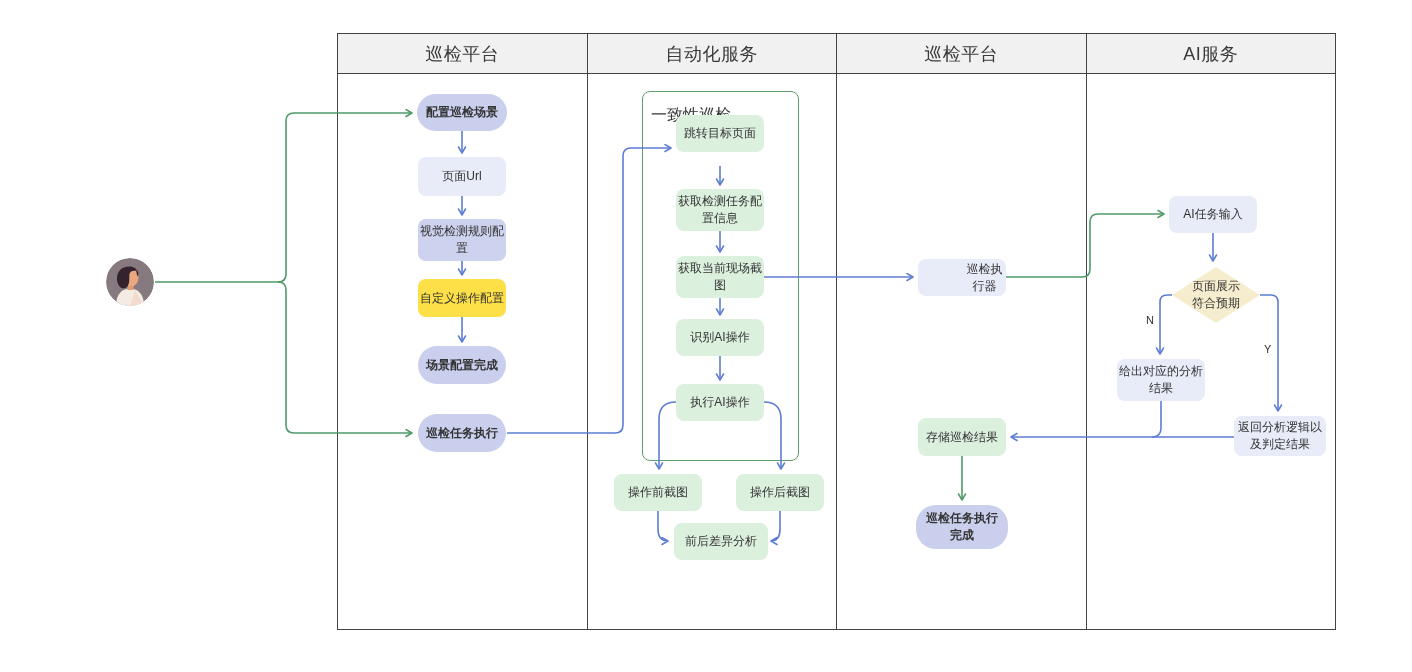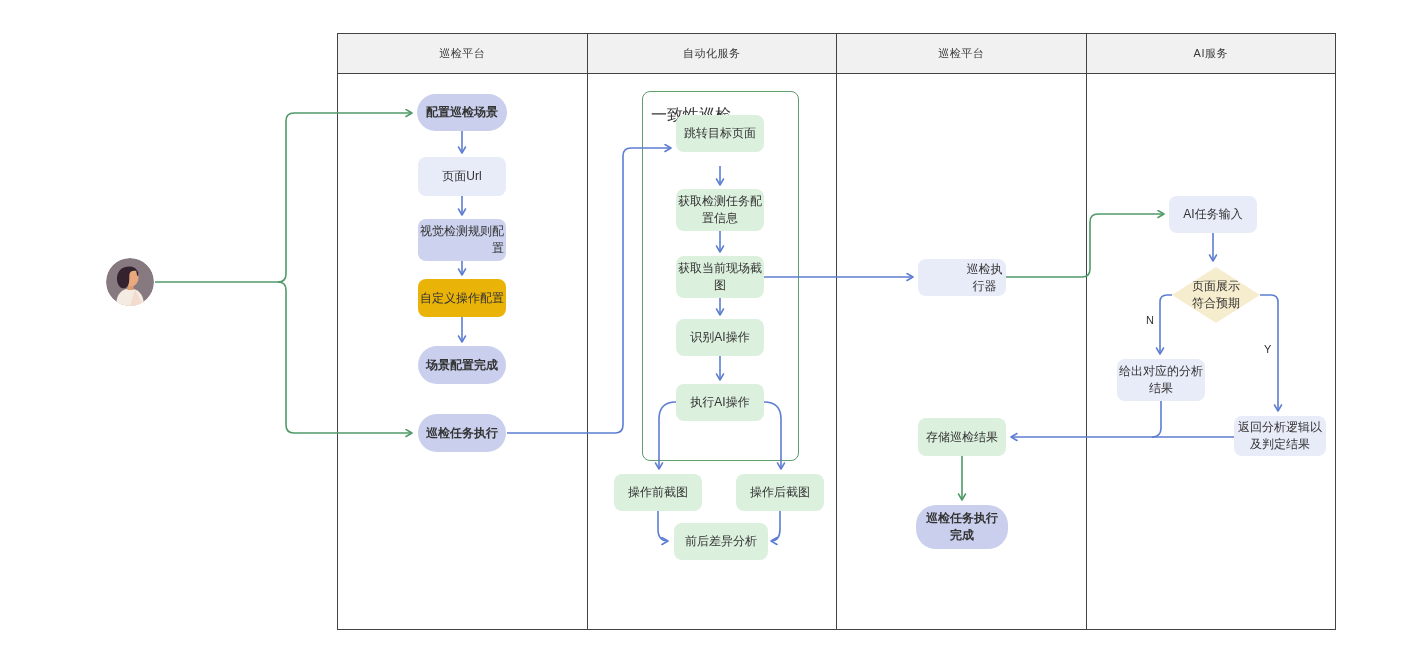--- a/index.html
+++ b/index.html
@@ -13,21 +13,21 @@
   .lane-table{
     position:absolute;left:337px;top:33px;width:999px;height:597px;
     display:flex;border:1.4px solid #434343;box-sizing:border-box;background:#fff;
     z-index:1;
   }
   .lane{flex:1 1 0;border-right:1.4px solid #434343;display:flex;flex-direction:column;}
   .lane:last-child{border-right:none;}
   .lane-header{
     height:39px;background:#f1f1f2;border-bottom:1.4px solid #434343;
     display:flex;align-items:center;justify-content:center;
-    font-size:11px;color:#3a3a3a;letter-spacing:.5px;
+    font-size:18px;color:#3a3a3a;letter-spacing:.5px;
   }
   .lane-body{flex:1;}
   
   .group-box{
     position:absolute;left:642px;top:91px;width:157px;height:370px;
     border:1.3px solid #5da06c;border-radius:8px;box-sizing:border-box;
     z-index:2;background:transparent;
   }
   .group-label{
     position:absolute;left:8px;top:13px;font-size:16px;color:#333;
@@ -37,21 +37,21 @@
   
   .node{
     position:absolute;display:flex;align-items:center;justify-content:center;
     text-align:center;font-size:12px;line-height:1.4;color:#333;
     border-radius:8px;box-sizing:border-box;white-space:pre-line;z-index:4;
   }
   .pill{border-radius:20px;}
   .c-lav{background:#c9cfec;font-weight:bold;}
   .c-lavlight{background:#e8ebf8;}
   .c-lavmid{background:#cdd3ef;}
-  .c-pink{background:#eab308;}
+  .c-pink{background:#fde047;}
   .c-green{background:#dcf0de;}
   .diamond{
     background:#f6ecce;border-radius:0;
     clip-path:polygon(50% 0,100% 50%,50% 100%,0 50%);
   }
   .branch-label{
     position:absolute;font-size:11px;color:#333;z-index:5;
   }
   
   .avatar{position:absolute;left:106px;top:258px;width:48px;height:48px;z-index:4;}
@@ -133,21 +133,21 @@
     <path d="M1213,233 V261" marker-end="url(#arrB)"></path>
     <path d="M1172,295 H1167 Q1160,295 1160,302 V354" marker-end="url(#arrB)"></path>
     <path d="M1260,295 H1271 Q1278,295 1278,302 V411" marker-end="url(#arrB)"></path>
     <path d="M1161,401 V428 Q1161,437 1152,437"></path>
     <path d="M1234,437 H1011" marker-end="url(#arrB)"></path>
   </g>
 </svg>
 
 <div class="node pill c-lav" style="left:417px;top:94px;width:90px;height:37px;">配置巡检场景</div>
 <div class="node c-lavlight" style="left:418px;top:157px;width:88px;height:39px;">页面Url</div>
-<div class="node c-lavmid" style="left:418px;top:219px;width:88px;height:42px;text-align:right;">视觉检测规则配
+<div class="node c-lavmid" style="left:418px;top:219px;width:88px;height:42px;">视觉检测规则配
 置</div>
 <div class="node c-pink" style="left:418px;top:279px;width:88px;height:38px;">自定义操作配置</div>
 <div class="node pill c-lav" style="left:418px;top:346px;width:88px;height:38px;">场景配置完成</div>
 <div class="node pill c-lav" style="left:418px;top:414px;width:88px;height:38px;">巡检任务执行</div>
 
 <div class="node c-green" style="left:676px;top:115px;width:88px;height:37px;">跳转目标页面</div>
 <div class="node c-green" style="left:676px;top:189px;width:88px;height:42px;">获取检测任务配
 置信息</div>
 <div class="node c-green" style="left:676px;top:256px;width:88px;height:42px;">获取当前现场截
 图</div>

